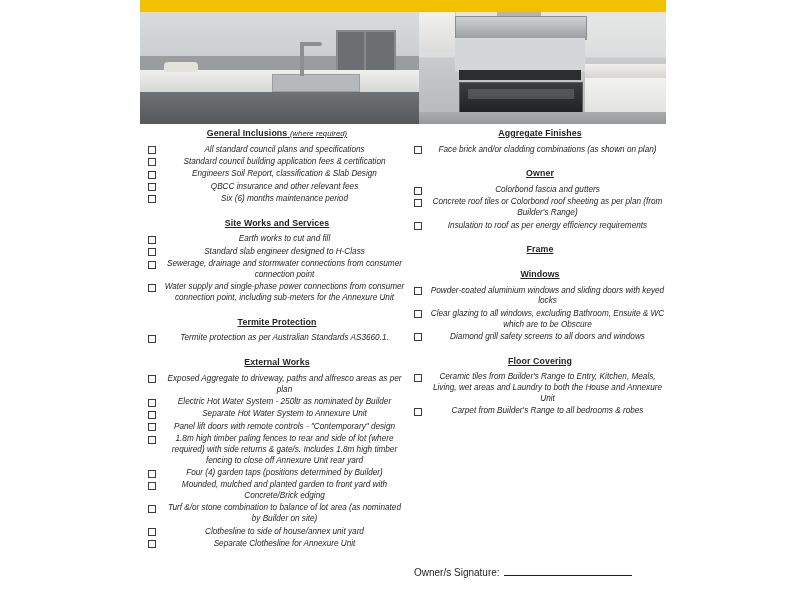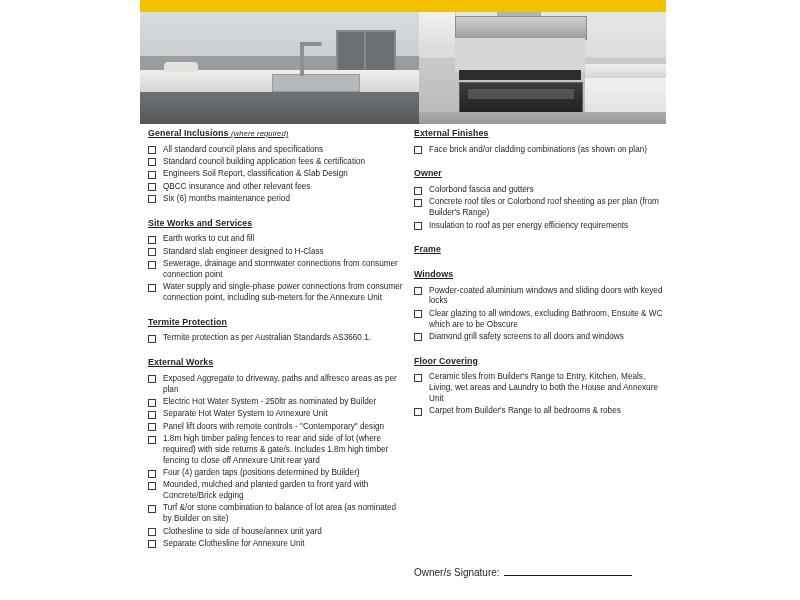--- a/index.html
+++ b/index.html
@@ -146,20 +146,21 @@
     position: absolute; left: 0; top: 100px; width: 100%; height: 12px;
     background: linear-gradient(#a9abad, #97999b);
   }
 
   
   .col {
     position: absolute;
     top: 128px;
     font-size: 8.2px;
     line-height: 1.32;
+    text-align: center;
   }
   .col-left { left: 148px; width: 258px; }
   .col-right { left: 414px; width: 252px; }
 
   h2.sec {
     font-size: 8.8px;
     font-weight: bold;
     margin: 0 0 5px 0;
     text-decoration: underline;
     letter-spacing: .1px;
@@ -172,20 +173,21 @@
   .block { margin-bottom: 13px; }
   ul.items {
     list-style: none;
     margin: 0;
     padding: 0;
   }
   ul.items li {
     position: relative;
     padding-left: 15px;
     margin-bottom: 1.5px;
+    font-style: italic;
   }
   ul.items li .box {
     position: absolute;
     left: 0;
     top: 1.5px;
     width: 6px;
     height: 6px;
     border: 1px solid #3b3b3b;
     background: #fff;
   }
@@ -292,21 +294,21 @@
         <li><span class="box"></span><span>Separate Clothesline for Annexure Unit</span></li>
       </ul>
     </div>
 
   </div>
 
   <div class="col col-right">
 
     <div class="block">
       <h2 class="sec">
-        <span>External Finishes</span>
+        <span>Aggregate Finishes</span>
       </h2>
       <ul class="items">
         <li><span class="box"></span><span>Face brick and/or cladding combinations (as shown on plan)</span></li>
       </ul>
     </div>
 
     <div class="block">
       <h2 class="sec">
         <span>Owner</span>
       </h2>

